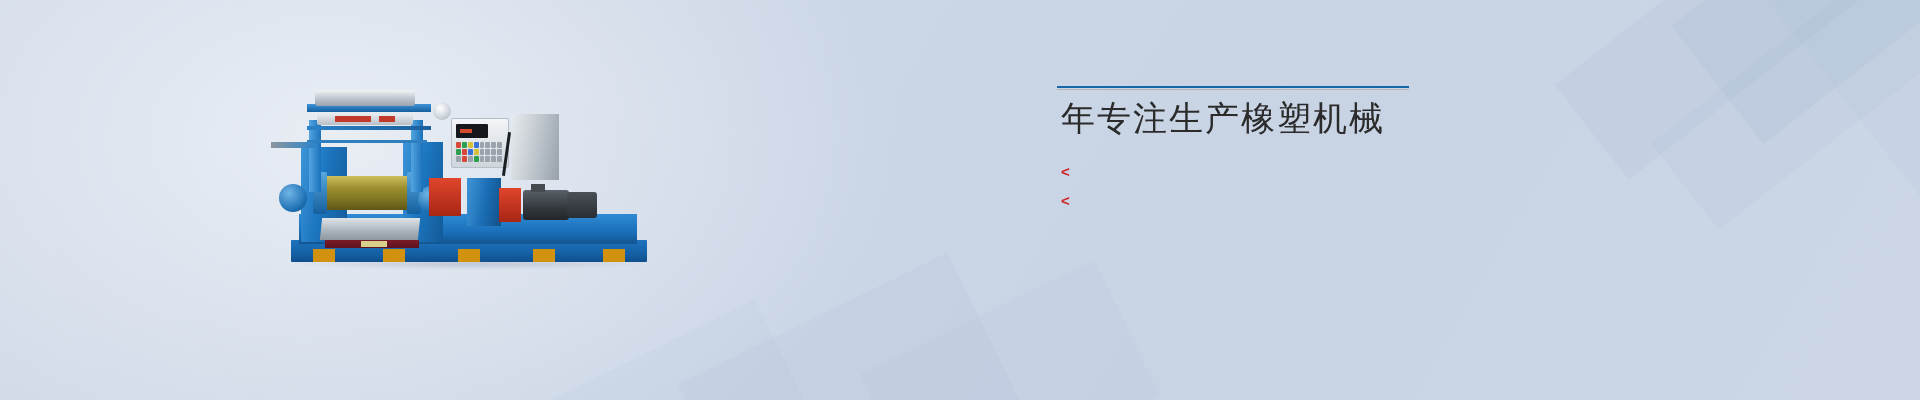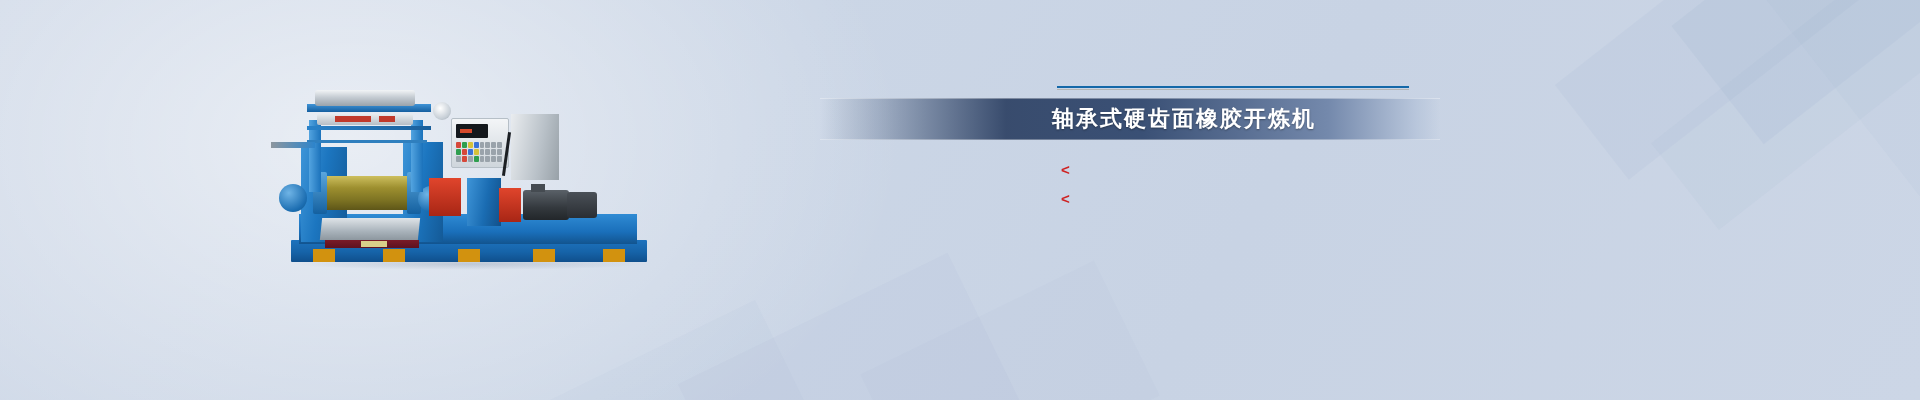--- a/index.html
+++ b/index.html
@@ -177,24 +177,22 @@
     <div class="m-redbox2"></div>
     <div class="m-motor"></div>
     <div class="m-motorcap"></div>
     <div class="m-motor2"></div>
   </div>
 
   <div class="content">
     <div class="rule"></div>
     <div class="rule-sh"></div>
 
-
-    <div class="subbar">
-      <span class="subtitle">轴承式硬齿面橡胶开炼机</span>
-    </div>
+    <h1 class="title">年专注生产橡塑机械</h1>
+
 
     <div class="bullets">
       <div class="bullet">
         <span class="chev">&lt;</span>
       </div>
       <div class="bullet">
         <span class="chev">&lt;</span>
       </div>
     </div>
   </div>

